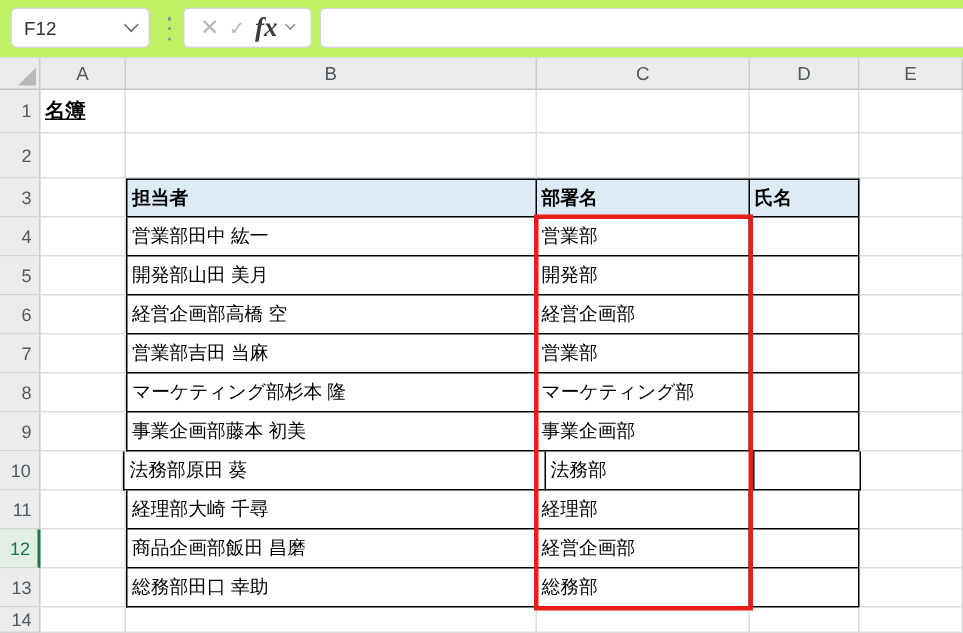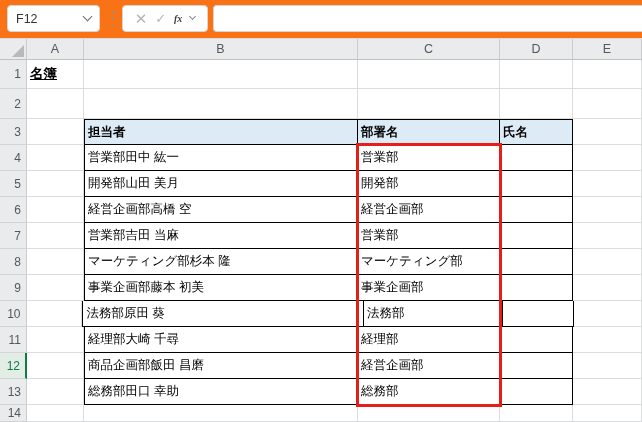--- a/index.html
+++ b/index.html
@@ -7,21 +7,21 @@
   body {
     font-family:"Liberation Sans","DejaVu Sans",sans-serif;
     background:#e9edea;
     position:relative;
     overflow:hidden;
     font-size:12px;
     color:#222;
   }
 
   
-  .topbar { position:absolute; left:0; top:0; width:642px; height:38px; background:#f97316; }
+  .topbar { position:absolute; left:0; top:0; width:642px; height:38px; background:#bef264; }
   .namebox {
     position:absolute; left:7px; top:5px; width:93px; height:27px;
     background:#fff; border:1px solid #d3d8d4; border-radius:4px;
     display:flex; align-items:center; padding:0 8px; cursor:default;
   }
   .namebox .nb-text { flex:1; font-size:12.5px; color:#333; }
   .chev {
     width:7px; height:7px;
     border-right:1.6px solid #6d6d6d; border-bottom:1.6px solid #6d6d6d;
     transform:rotate(45deg); margin-top:-4px;
@@ -32,21 +32,21 @@
     display:flex; flex-direction:column; align-items:center; justify-content:space-between;
   }
   .dots i { width:2.5px; height:2.5px; border-radius:50%; background:#8d918e; }
   .fxbox {
     position:absolute; left:122px; top:5px; width:86px; height:27px;
     background:#fff; border:1px solid #d3d8d4; border-radius:4px;
     display:flex; align-items:center; justify-content:space-evenly; padding:0 4px;
   }
   .icon-cancel { color:#b4b6b4; font-size:15px; line-height:1; }
   .icon-enter  { color:#b4b6b4; font-size:13px; line-height:1; }
-  .icon-fx { font-family:"Liberation Serif","DejaVu Serif",serif; font-style:italic; font-weight:bold; font-size:10px; color:#3c3c3c; }
+  .icon-fx { font-family:"Liberation Serif","DejaVu Serif",serif; font-style:italic; font-weight:bold; font-size:18px; color:#3c3c3c; }
   .formulabar {
     position:absolute; left:213px; top:5px; width:429px; height:27px;
     background:#fff; border:1px solid #d3d8d4; border-right:none; border-radius:4px 0 0 4px;
   }
 
   
   .sheet { position:absolute; left:0; top:38px; width:642px; height:384px; background:#fff; }
   .colheaders { display:flex; height:22px; background:#e9ebec; border-top:1px solid #d9dcda; }
   .colheaders .corner {
     position:relative; background:#e9ebec;

